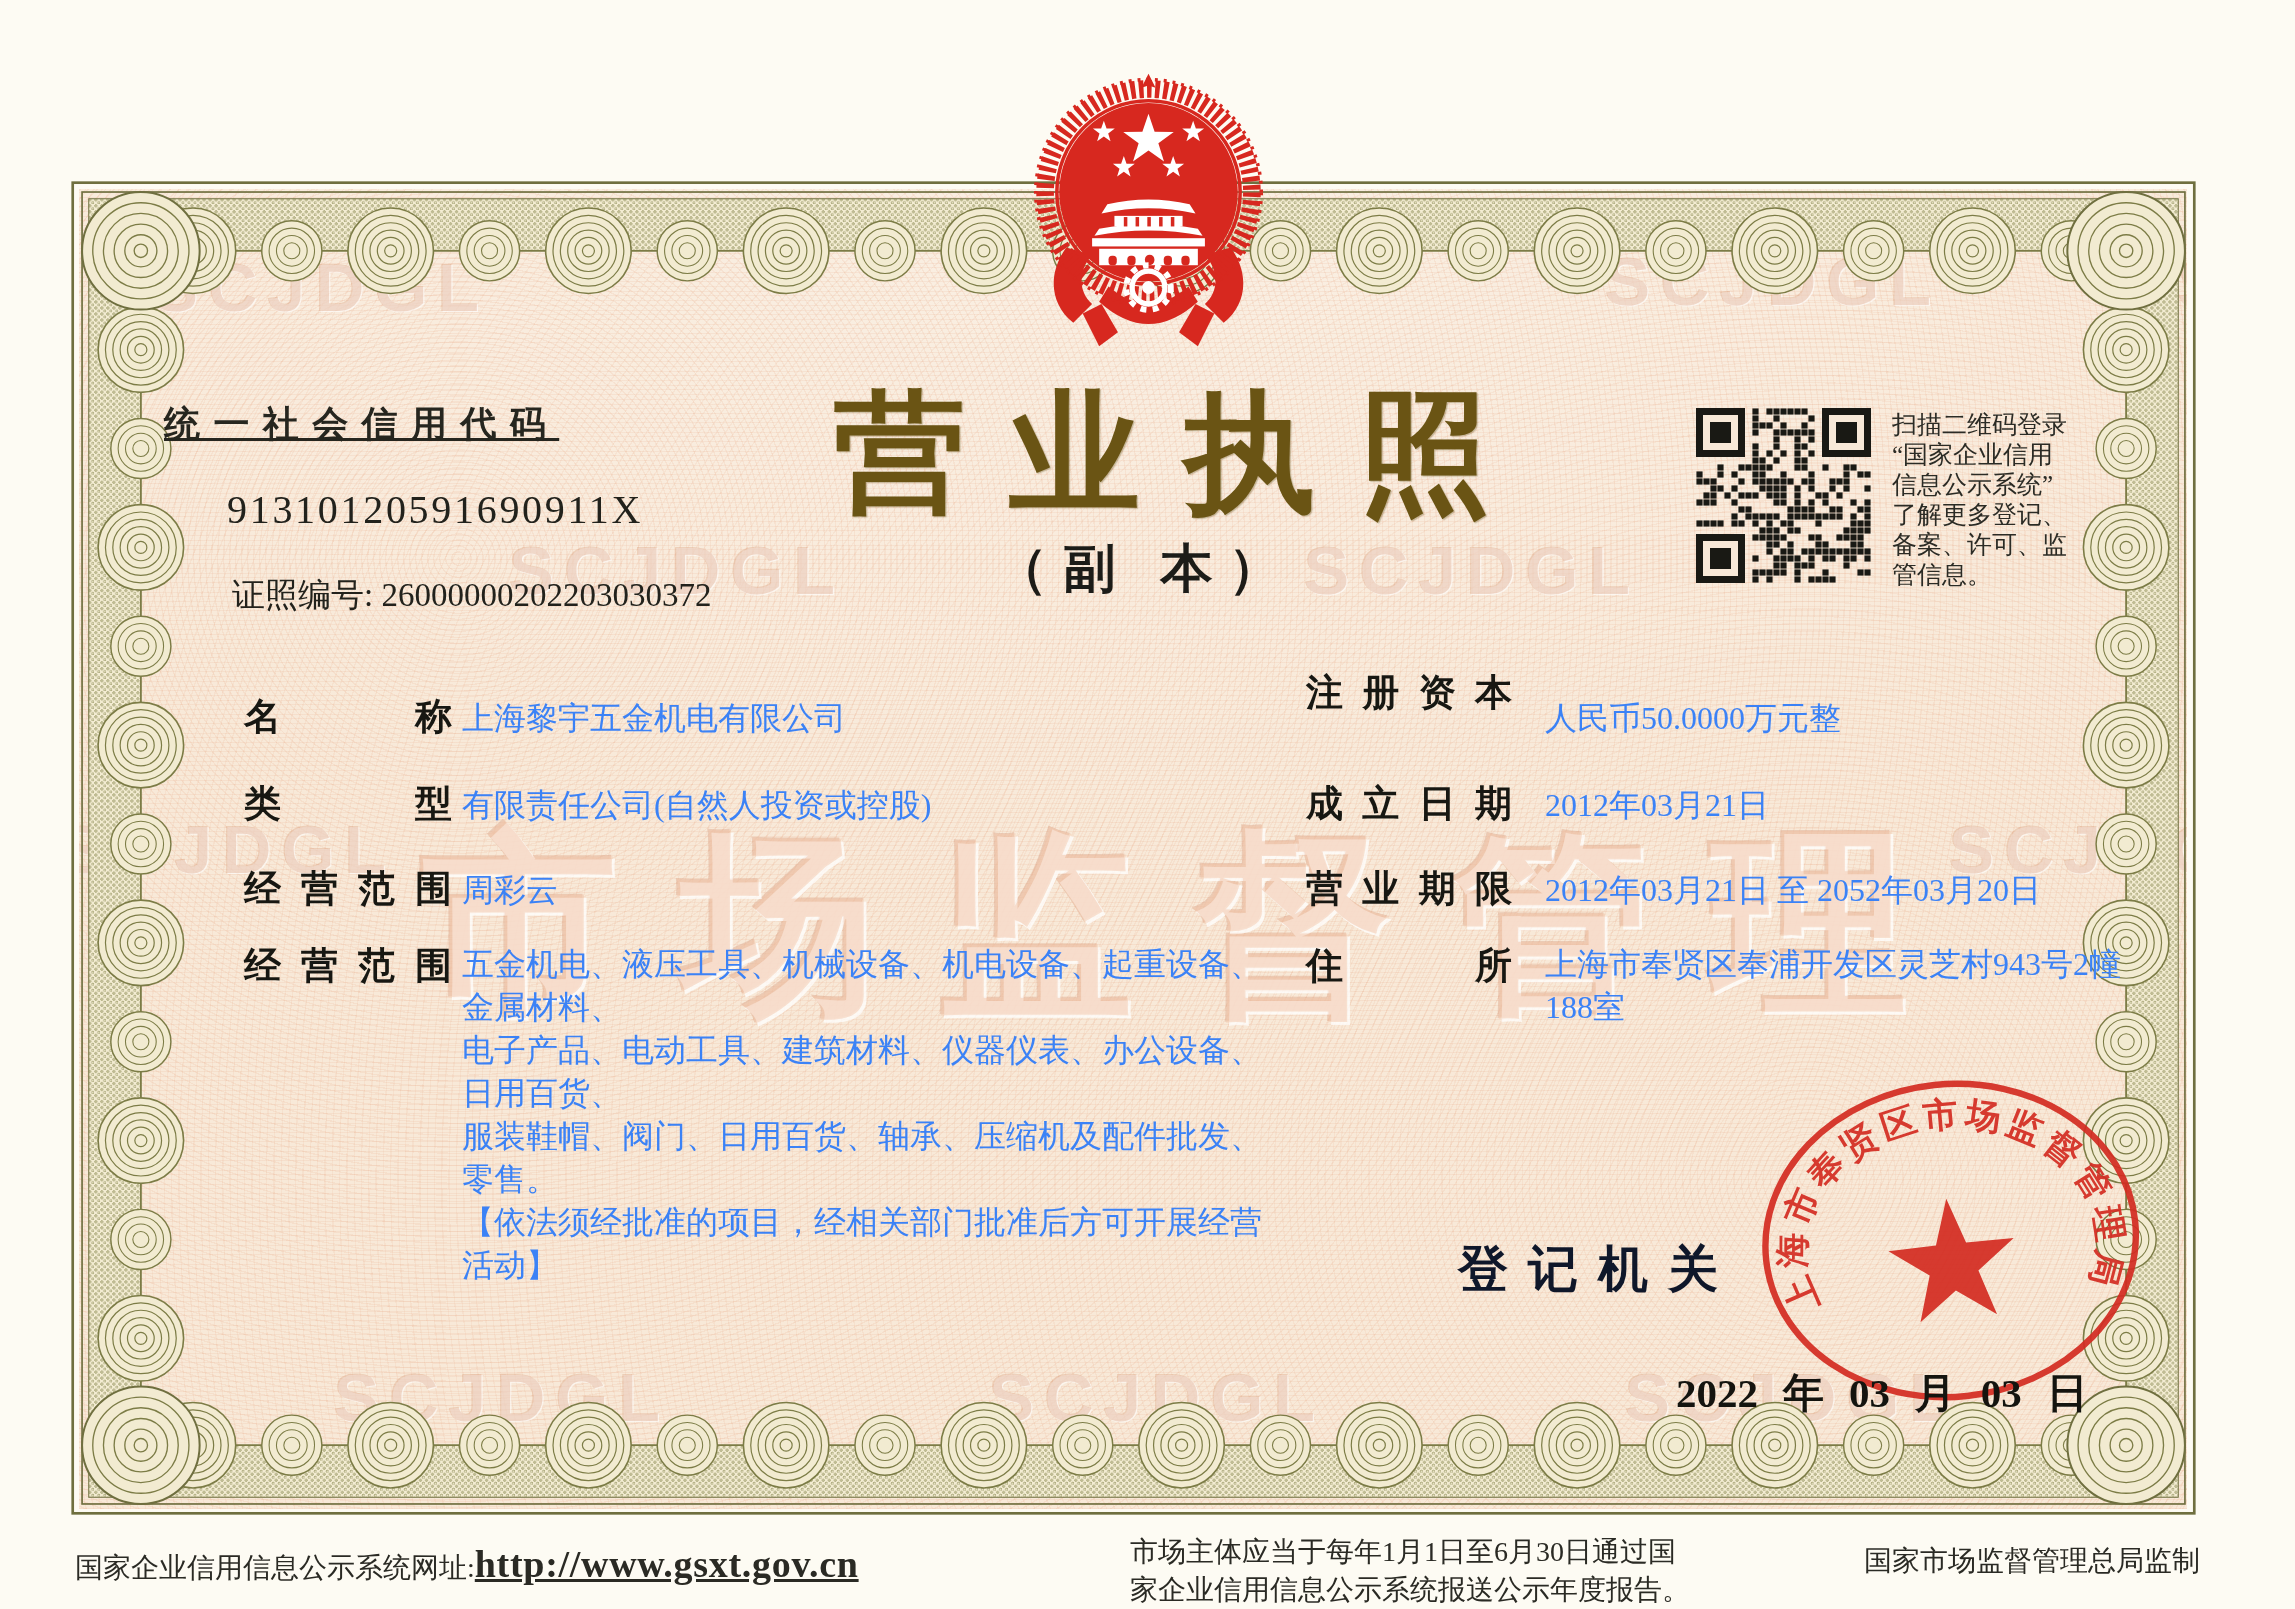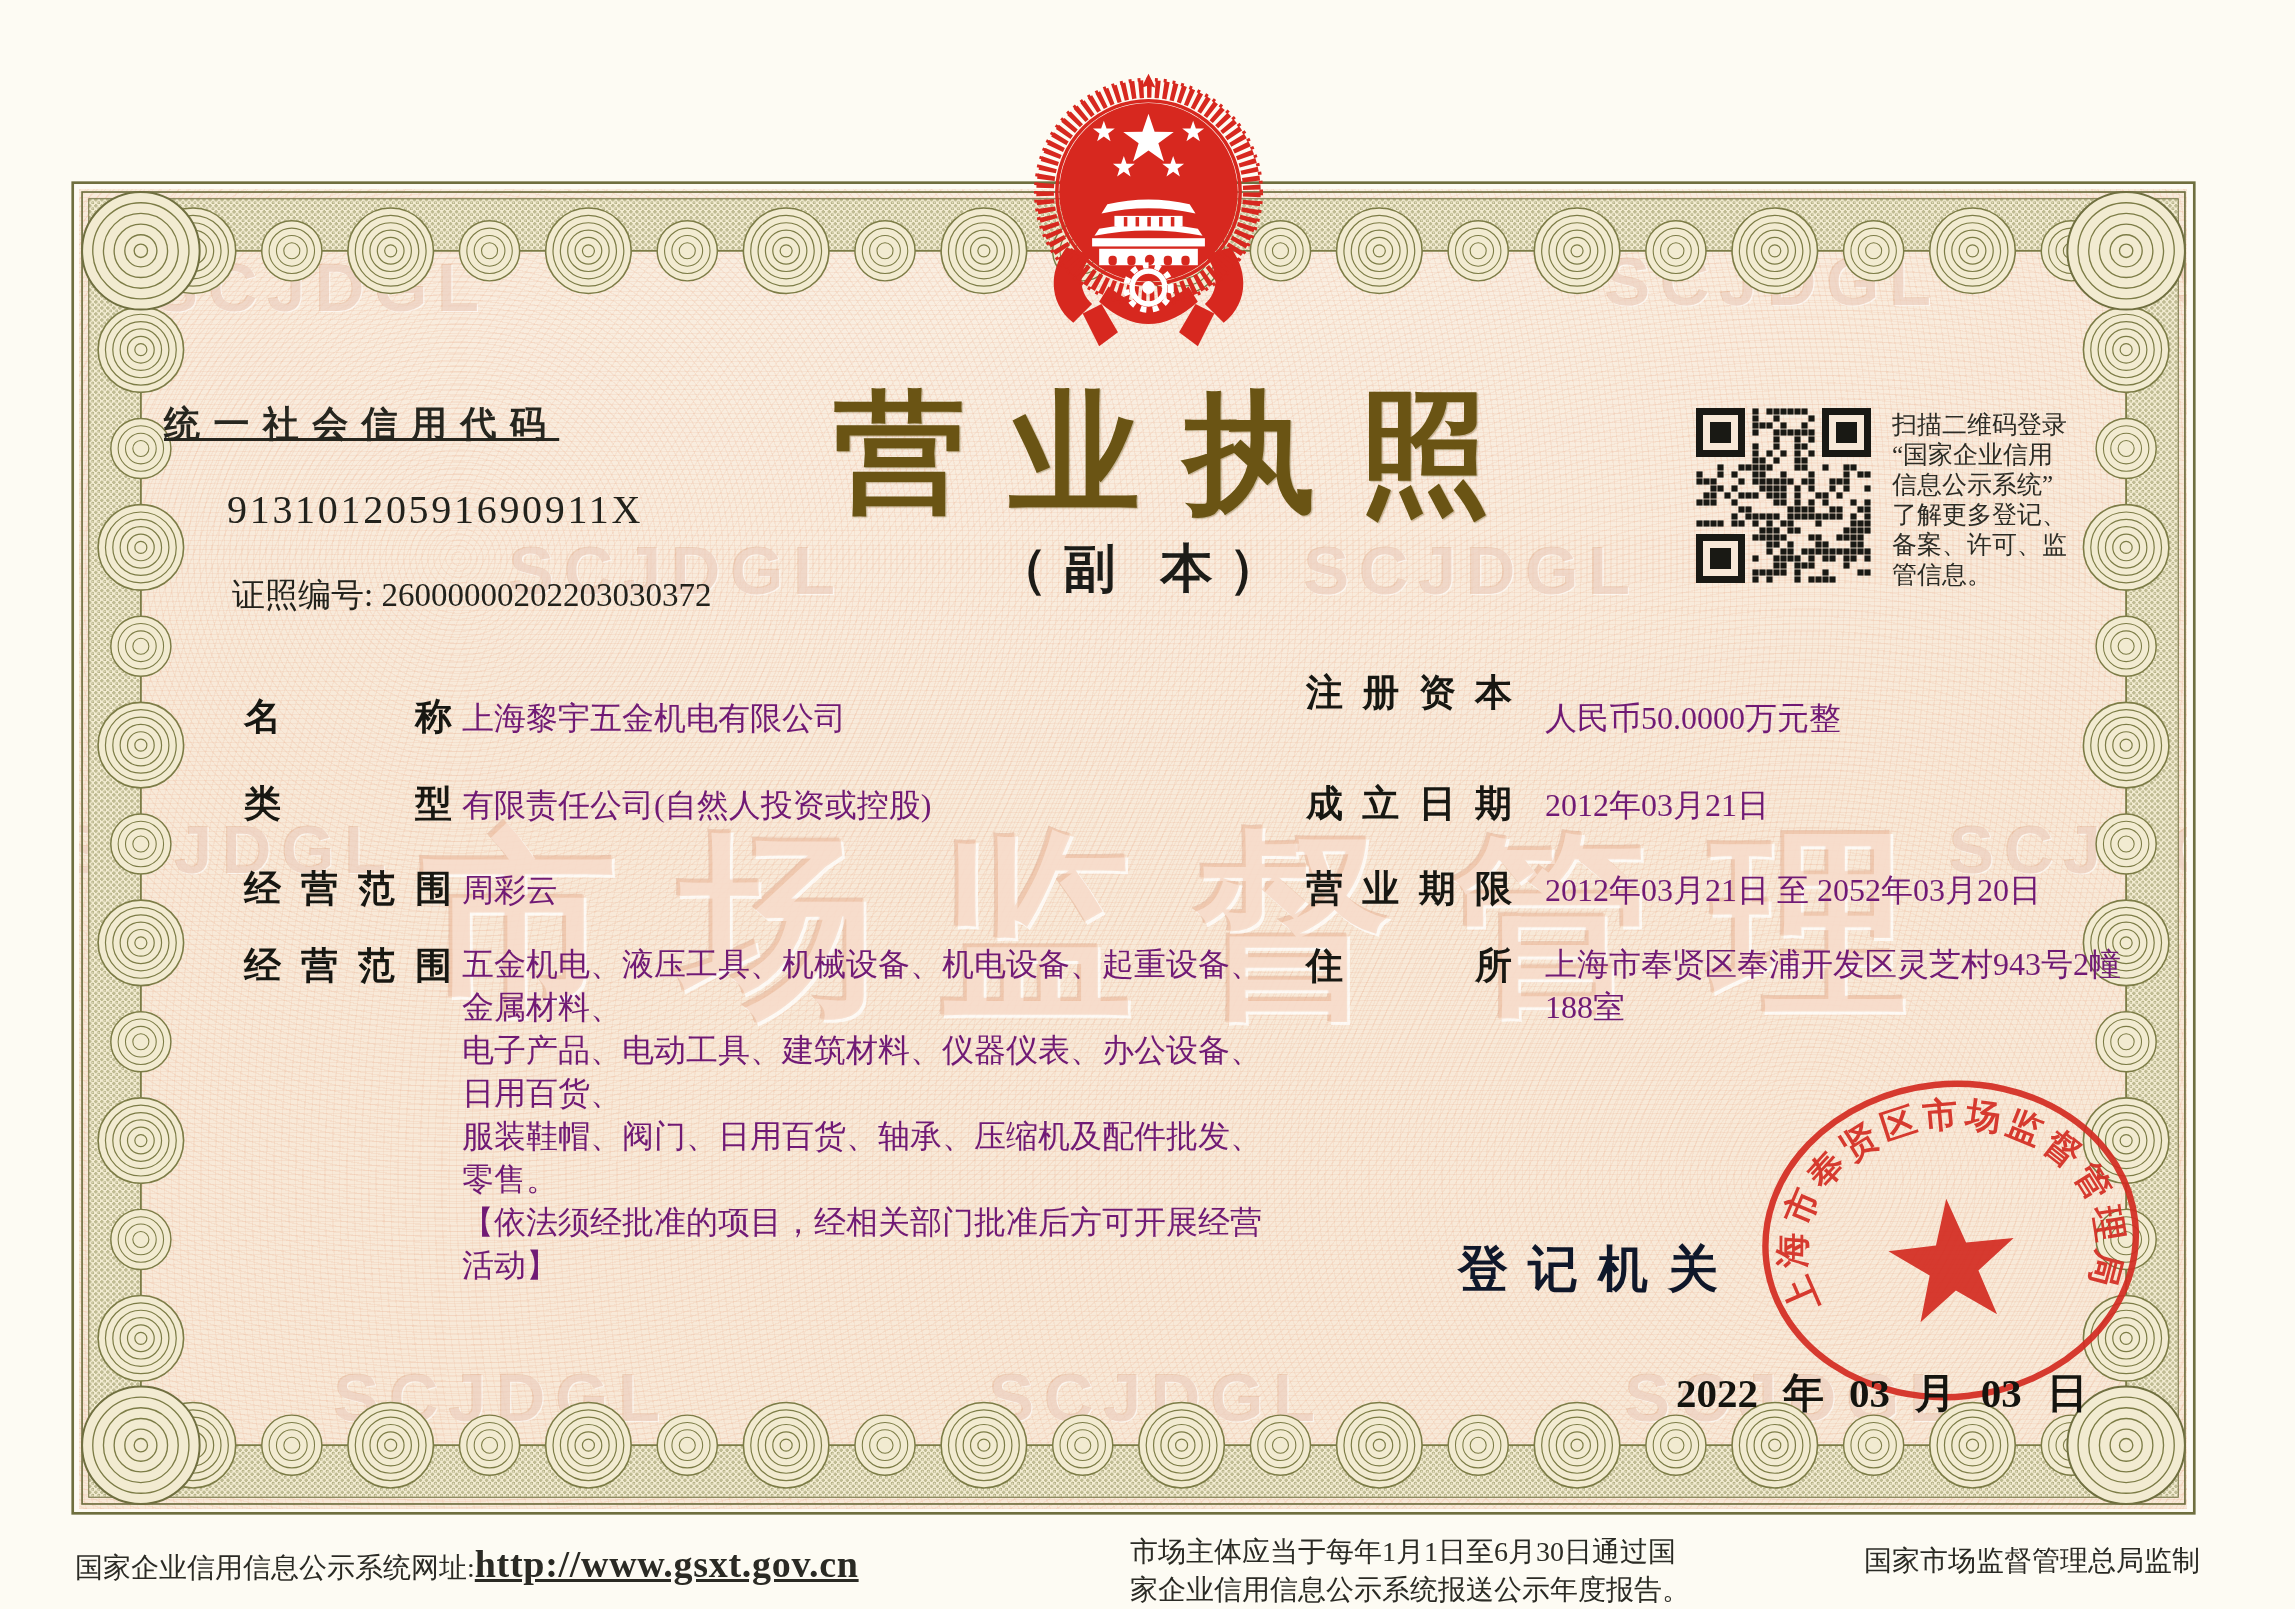--- a/index.html
+++ b/index.html
@@ -32,21 +32,21 @@
   .license-line{left:232px;top:573px;font-size:33px;color:#22221c;}
   .title{left:834px;top:366px;font-size:131px;font-weight:bold;letter-spacing:44px;color:#6a5414;
          text-shadow:1.3px 1.3px 1.3px rgba(90,70,10,.35);white-space:nowrap;}
   .subtitle{left:1146px;top:534px;transform:translateX(-50%);font-size:52px;letter-spacing:16px;
             font-weight:600;color:#1c1c18;white-space:nowrap;}
   .qr{left:1696px;top:408px;width:175px;height:175px;}
   .qr-caption{left:1892px;top:410px;width:200px;font-size:25px;line-height:30px;color:#2b2b25;}
   .lbl{font-size:37px;font-weight:700;color:#171712;text-align:justify;text-align-last:justify;}
   .lbl-l{left:236px;width:208px;margin-left:8px;}
   .lbl-r{left:1306px;width:206px;}
-  .val{font-size:32px;color:#701a75;line-height:43px;}
+  .val{font-size:32px;color:#3b82f6;line-height:43px;}
   .val-l{left:462px;width:808px;}
   .val-r{left:1545px;width:605px;}
   .reg-label{left:1458px;top:1236px;font-size:50px;font-weight:700;letter-spacing:20px;color:#0f172a;}
   .seal{left:1741px;top:1069px;width:420px;height:350px;transform:rotate(-6deg);opacity:.92;
         mix-blend-mode:multiply;}
   .date{left:1676px;top:1366px;font-size:41px;font-weight:600;color:#14140f;word-spacing:14.7px;white-space:nowrap;}
   .footer{font-size:28px;color:#2a2a24;}
   .footer-left{left:75px;top:1542px;white-space:nowrap;}
   .footer-url{font-weight:bold;font-size:38px;letter-spacing:0.7px;text-decoration:underline;}
   .footer-center{left:1130px;top:1533px;width:722px;line-height:38px;}

